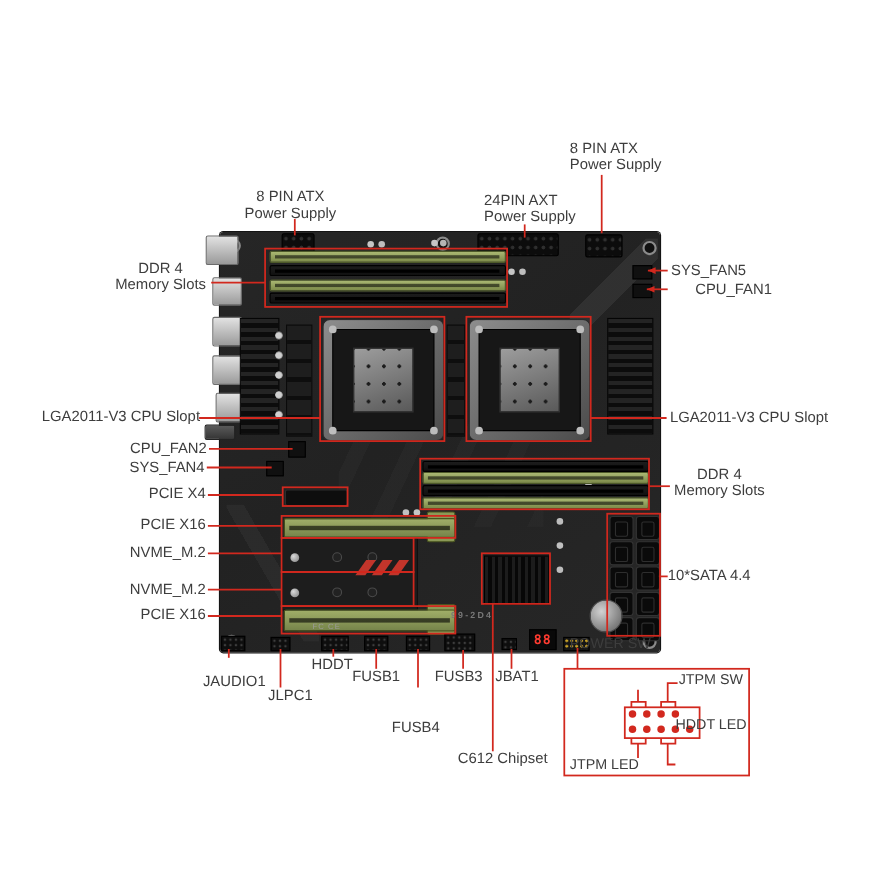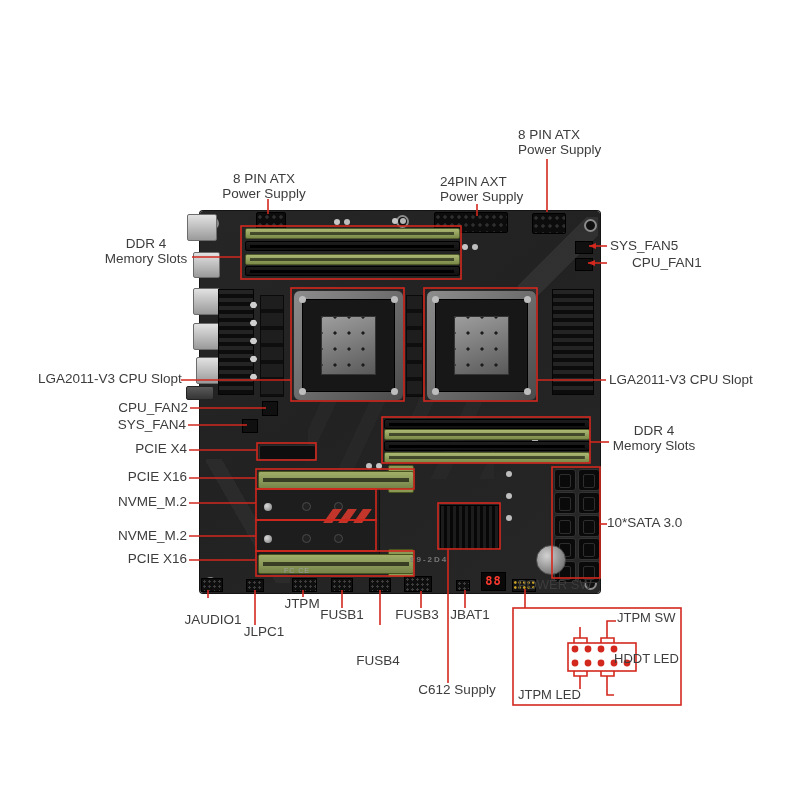--- a/index.html
+++ b/index.html
@@ -276,26 +276,26 @@
   <div class="lbl r" style="left:99px;top:442px;width:88px;">PCIE X4</div>
   <div class="lbl r" style="left:99px;top:470px;width:88px;">PCIE X16</div>
   <div class="lbl r" style="left:99px;top:495px;width:88px;">NVME_M.2</div>
   <div class="lbl r" style="left:99px;top:529px;width:88px;">NVME_M.2</div>
   <div class="lbl r" style="left:99px;top:552px;width:88px;">PCIE X16</div>
   <div class="lbl" style="left:610px;top:239px;">SYS_FAN5</div>
   <div class="lbl" style="left:610px;top:256px;margin-left:22px;">CPU_FAN1</div>
   <div class="lbl" style="left:609px;top:373px;">LGA2011-V3 CPU Slopt</div>
   <div class="lbl c" style="left:606px;top:424px;width:96px;">DDR 4
 Memory Slots</div>
-  <div class="lbl" style="left:607px;top:516px;">10*SATA 3.0</div>
+  <div class="lbl" style="left:607px;top:516px;">10*SATA 4.4</div>
   <div class="lbl c" style="left:177px;top:613px;width:72px;">JAUDIO1</div>
   <div class="lbl c" style="left:228px;top:625px;width:72px;">JLPC1</div>
-  <div class="lbl c" style="left:266px;top:597px;width:72px;">JTPM</div>
+  <div class="lbl c" style="left:266px;top:597px;width:72px;">HDDT</div>
   <div class="lbl c" style="left:306px;top:608px;width:72px;">FUSB1</div>
   <div class="lbl c" style="left:342px;top:654px;width:72px;">FUSB4</div>
   <div class="lbl c" style="left:381px;top:608px;width:72px;">FUSB3</div>
   <div class="lbl c" style="left:434px;top:608px;width:72px;">JBAT1</div>
-  <div class="lbl c" style="left:409px;top:683px;width:96px;">C612 Supply</div>
+  <div class="lbl c" style="left:409px;top:683px;width:96px;">C612 Chipset</div>
   <div class="lbl fp" style="left:518px;top:578px;">POWER SW</div>
   <div class="lbl fp" style="left:617px;top:611px;">JTPM SW</div>
   <div class="lbl fp" style="left:518px;top:688px;">JTPM LED</div>
   <div class="lbl fp" style="left:614px;top:652px;">HDDT LED</div>
 </div>
 
 </body></html>

